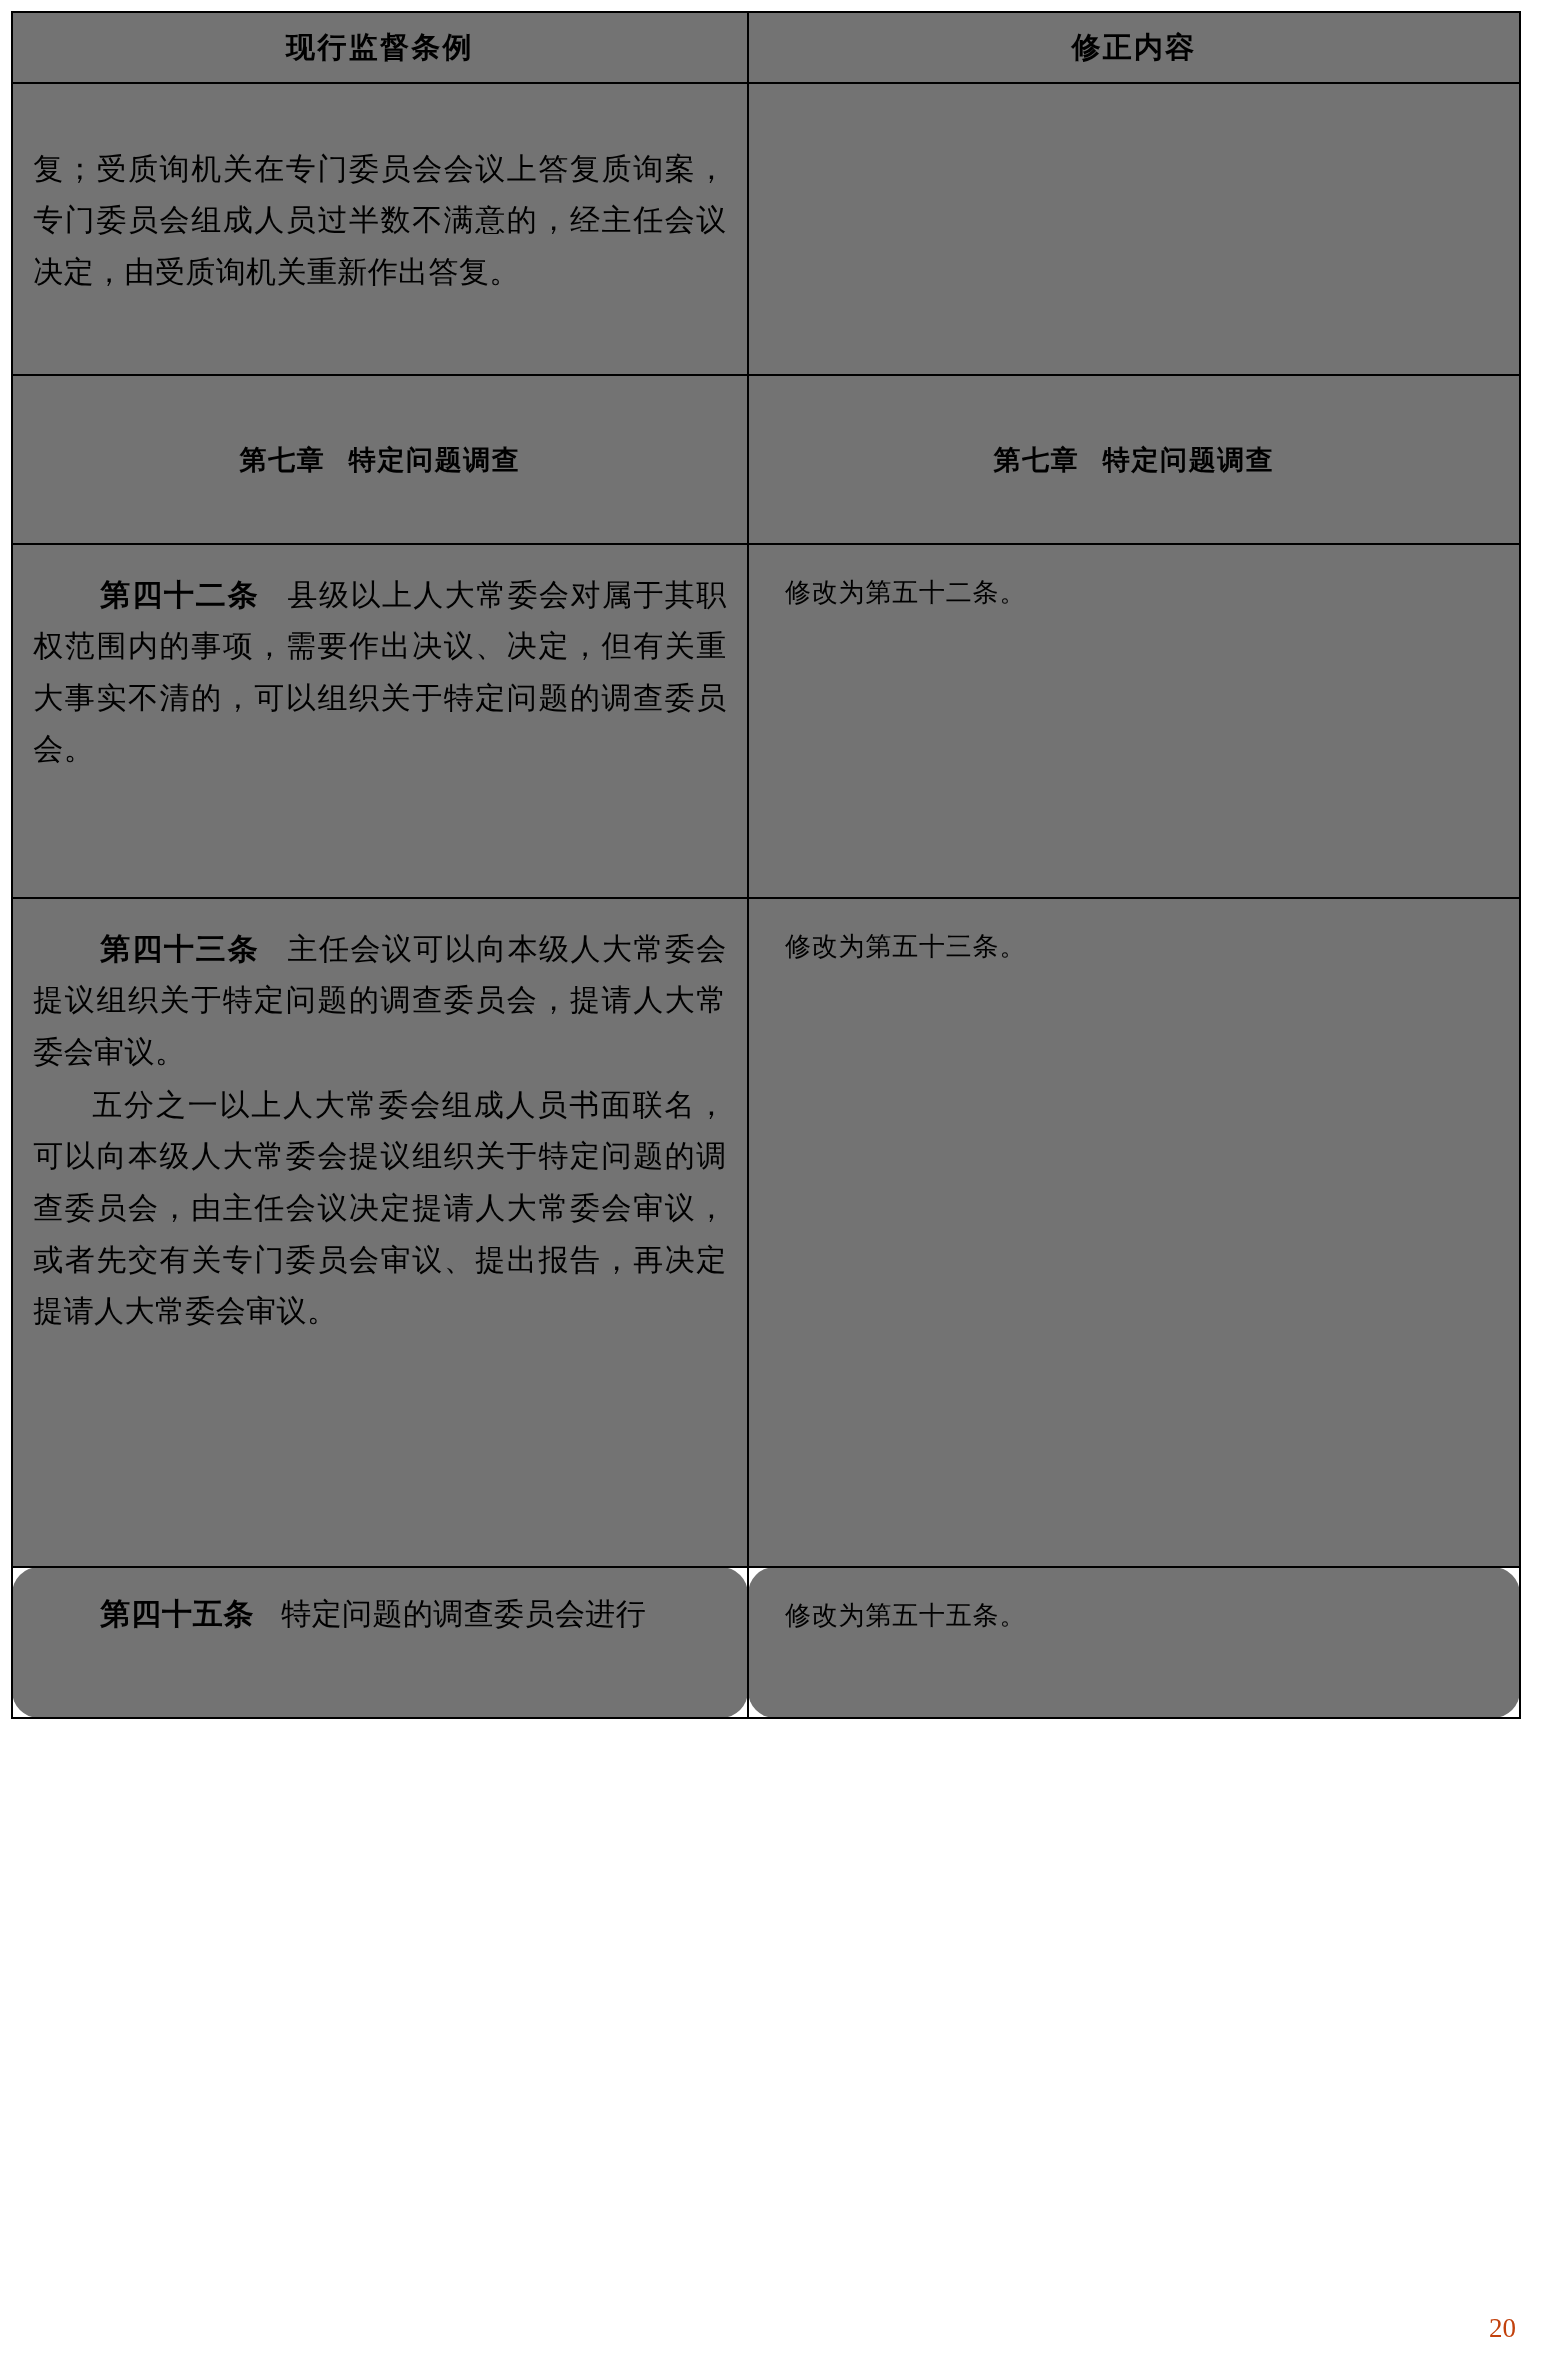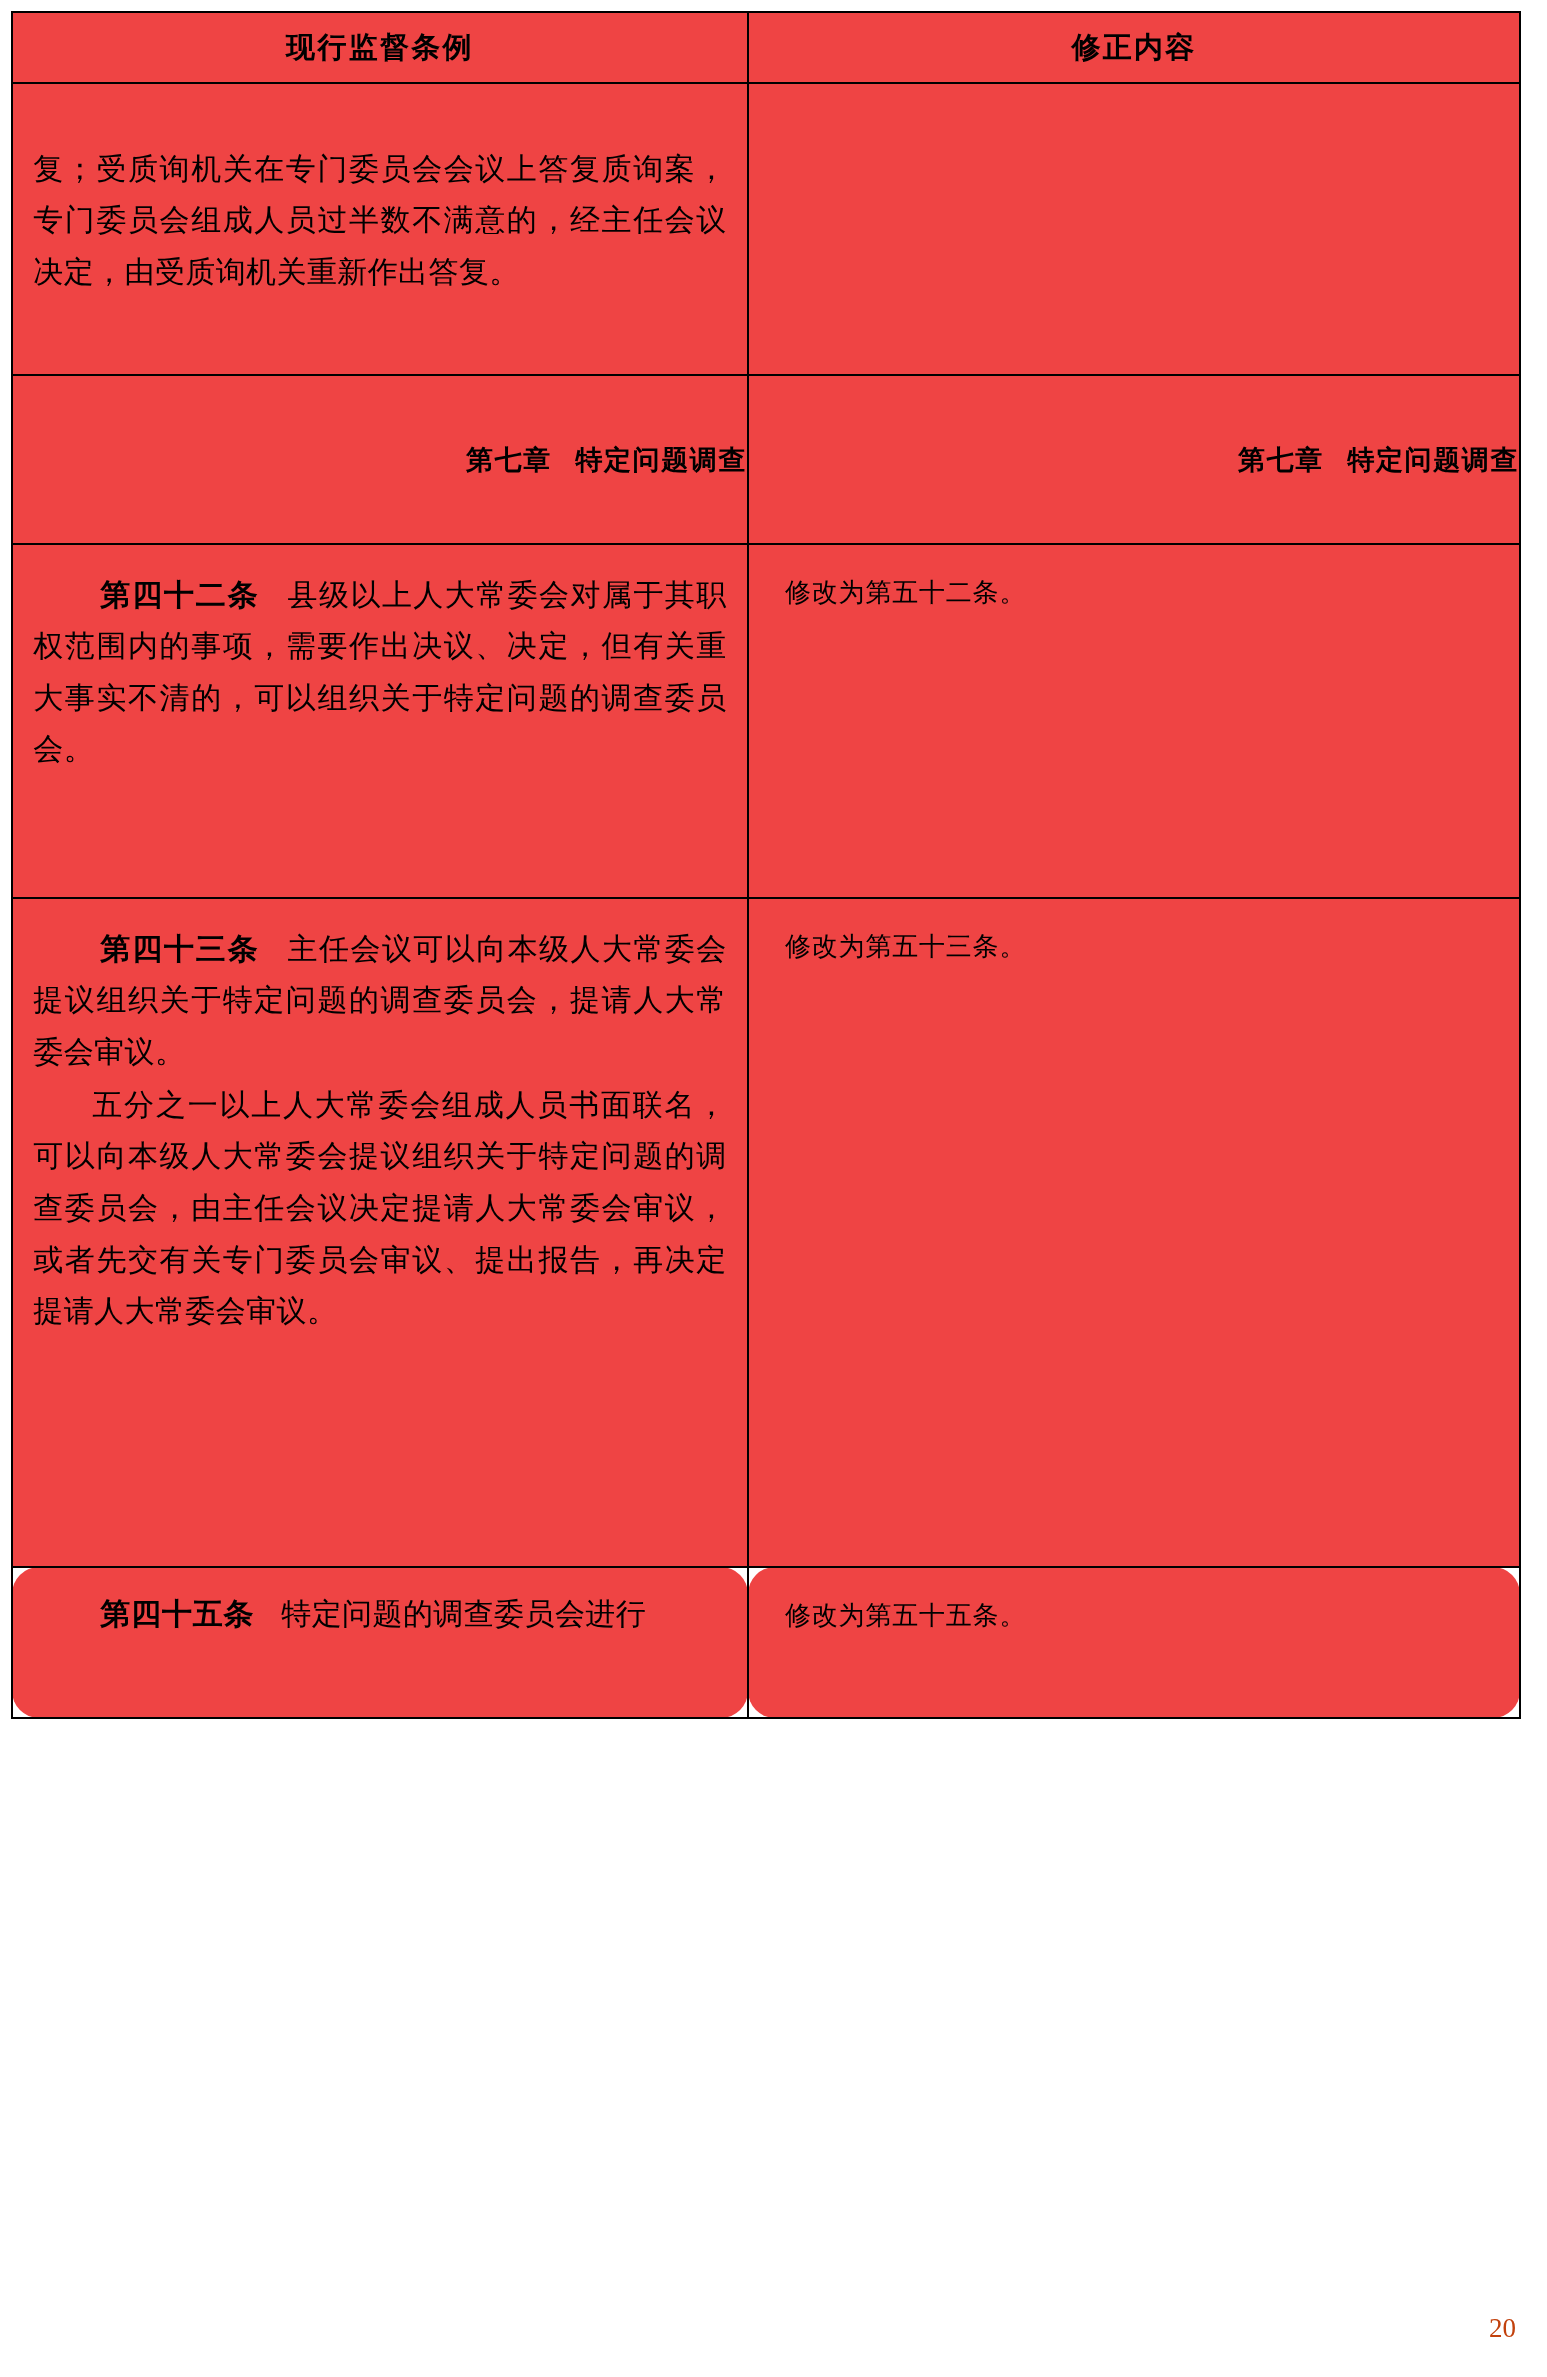--- a/index.html
+++ b/index.html
@@ -30,21 +30,21 @@
     top: 11px;
     width: 1509px;
     border-collapse: collapse;
     table-layout: fixed;
   }
 
   table.compare td {
     border: 2.3px solid #000000;
     vertical-align: top;
     padding: 0;
-    background: #ef4444;
+    background: #737373;
   }
 
   col.left-col  { width: 736px; }
   col.right-col { width: 772px; }
 
   
   .hdr-cell {
     height: 69px;
     text-align: center;
     vertical-align: middle !important;
@@ -98,21 +98,21 @@
     font-size: 26px;
     line-height: 1.6;
     letter-spacing: 0.8px;
     padding: 27px 16px 0 36px;
   }
 
   
   .chapter-cell {
     height: 167px;
     vertical-align: middle !important;
-    text-align: right;
+    text-align: center;
   }
   .chapter-text {
     font-family: "DejaVu Sans", "Liberation Sans", sans-serif;
     font-weight: bold;
     font-size: 27px;
     letter-spacing: 1.6px;
   }
   .chapter-gap {
     display: inline-block;
     width: 23.5px;

